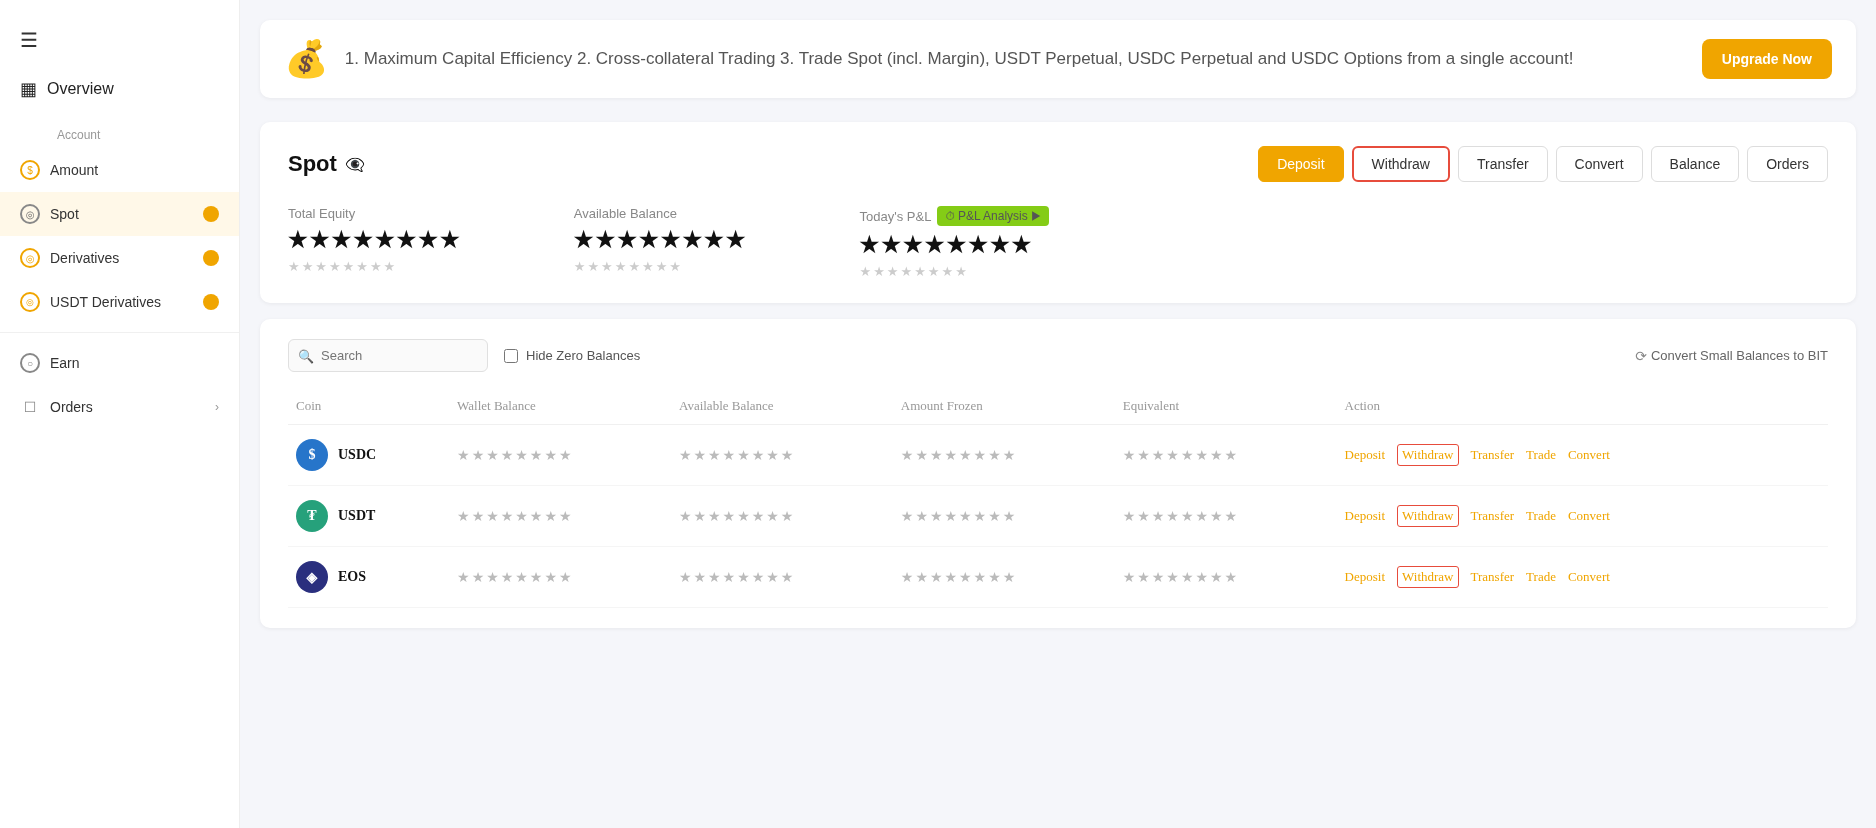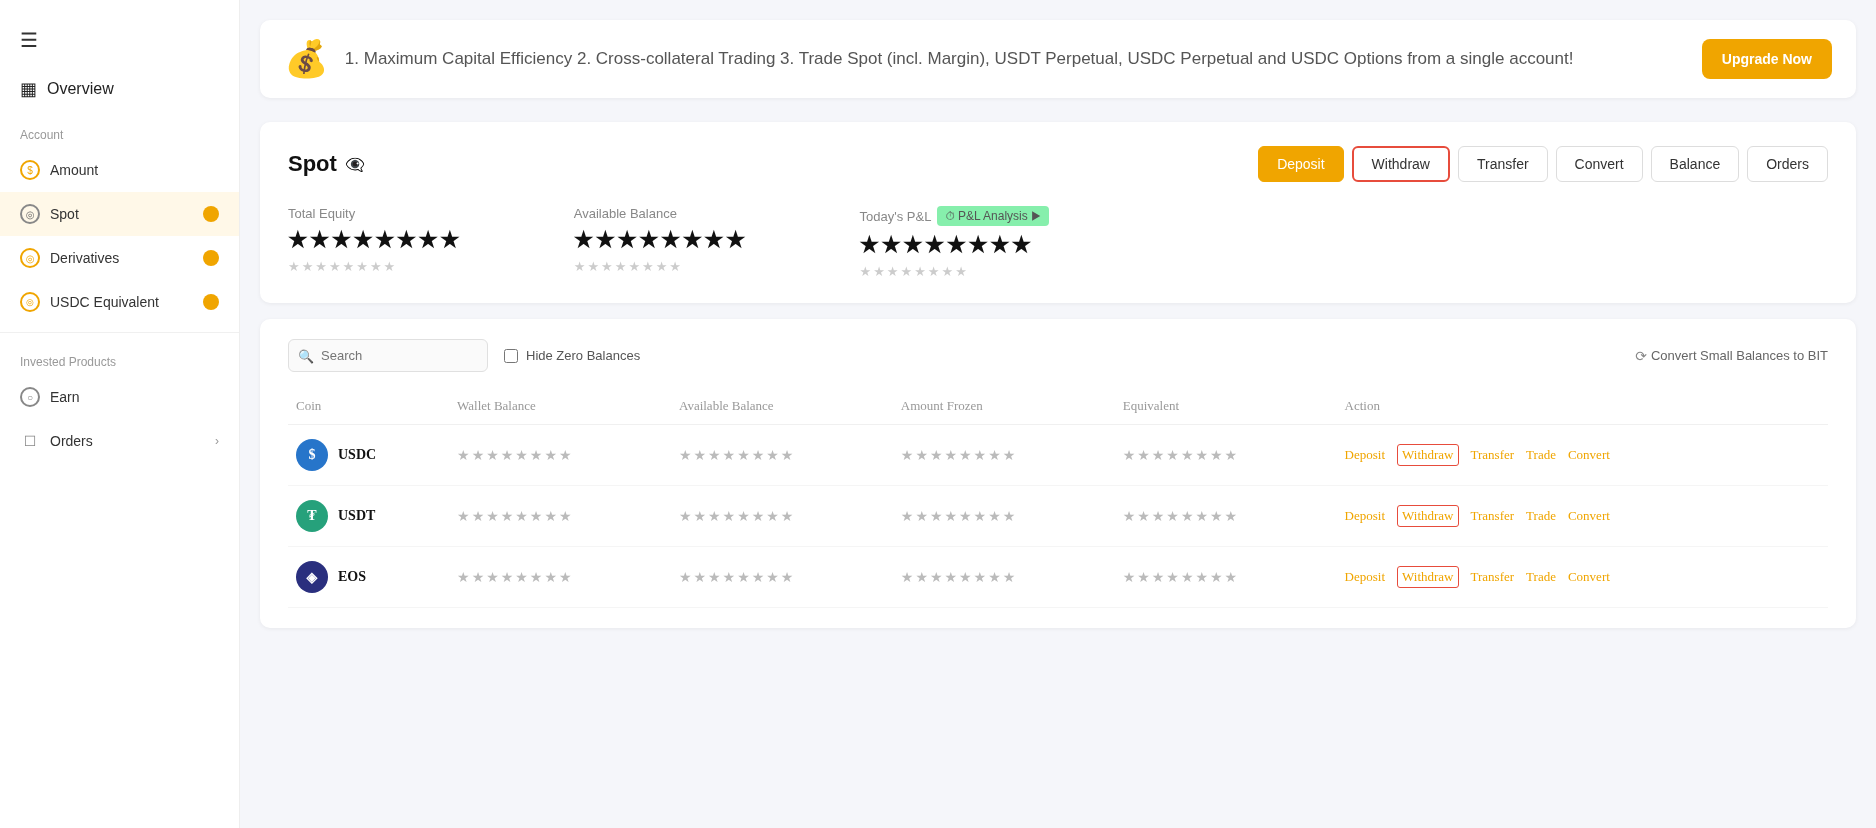--- a/index.html
+++ b/index.html
@@ -2,21 +2,21 @@
 <html><head>
   <meta charset="utf-8">
   <style>
     * { box-sizing: border-box; margin: 0; padding: 0; }
     body { font-family: -apple-system, BlinkMacSystemFont, 'Segoe UI', sans-serif; background: #f5f6fa; display: flex; height: 828px; overflow: hidden; }
 
     
     .sidebar { width: 240px; background: #fff; border-right: 1px solid #eee; display: flex; flex-direction: column; padding: 16px 0; flex-shrink: 0; }
     .sidebar-toggle { padding: 12px 20px; cursor: pointer; font-size: 20px; color: #333; }
     .sidebar-overview { display: flex; align-items: center; gap: 10px; padding: 14px 20px; font-size: 16px; font-weight: 500; color: #222; cursor: pointer; }
-    .sidebar-section-label { padding: 14px 20px 6px; font-size: 12px; color: #999; }
+    .sidebar-section-label { padding: 14px 20px 6px; font-size: 12px; color: #999; margin-left: 37px; }
     .sidebar-item { display: flex; align-items: center; gap: 10px; padding: 12px 20px; font-size: 14px; color: #333; cursor: pointer; position: relative; }
     .sidebar-item.active { background: #fff8e8; color: #333; font-weight: 500; }
     .sidebar-item .orange-dot { position: absolute; right: 20px; width: 16px; height: 16px; border-radius: 50%; background: #f0a500; display: flex; align-items: center; justify-content: center; }
     .sidebar-item .arrow { margin-left: auto; font-size: 12px; color: #999; }
     .sidebar-divider { height: 1px; background: #f0f0f0; margin: 8px 0; }
     .icon-funding { width: 20px; height: 20px; border-radius: 50%; border: 2px solid #f0a500; display: flex; align-items: center; justify-content: center; font-size: 10px; color: #f0a500; }
     .icon-spot { width: 20px; height: 20px; border-radius: 50%; border: 2px solid #666; display: flex; align-items: center; justify-content: center; font-size: 10px; color: #666; }
     .icon-derivatives { width: 20px; height: 20px; border-radius: 50%; border: 2px solid #f0a500; display: flex; align-items: center; justify-content: center; font-size: 10px; color: #f0a500; }
     .icon-usdc { width: 20px; height: 20px; border-radius: 50%; border: 2px solid #f0a500; display: flex; align-items: center; justify-content: center; font-size: 9px; color: #f0a500; }
     .icon-earn { width: 20px; height: 20px; border-radius: 50%; border: 2px solid #888; display: flex; align-items: center; justify-content: center; font-size: 10px; color: #888; }
@@ -40,21 +40,21 @@
     .spot-title-icon { color: #aaa; font-size: 16px; cursor: pointer; }
     .spot-actions { display: flex; gap: 8px; }
     .action-btn { padding: 8px 18px; border-radius: 6px; border: 1px solid #ddd; background: #fff; font-size: 14px; font-weight: 500; cursor: pointer; color: #333; }
     .action-btn.primary { background: #f0a500; border-color: #f0a500; color: #fff; }
     .action-btn.active-outline { border: 2px solid #e74c3c; color: #333; }
     .spot-metrics { display: flex; gap: 112px; }
     .metric { display: flex; flex-direction: column; gap: 6px; }
     .metric-label { font-size: 13px; color: #888; display: flex; align-items: center; gap: 6px; }
     .metric-value { font-size: 22px; font-weight: 700; color: #111; letter-spacing: 2px; }
     .metric-sub { font-size: 13px; color: #ccc; letter-spacing: 2px; }
-    .pnl-link { font-size: 12px; color: #555; background: #86efac; padding: 3px 8px; border-radius: 4px; cursor: pointer; }
+    .pnl-link { font-size: 12px; color: #555; background: #84cc16; padding: 3px 8px; border-radius: 4px; cursor: pointer; }
 
     
     .table-section { background: #fff; border-radius: 10px; padding: 20px 28px; box-shadow: 0 1px 4px rgba(0,0,0,0.06); }
     .table-controls { display: flex; align-items: center; gap: 16px; margin-bottom: 16px; justify-content: space-between; }
     .search-wrap { position: relative; }
     .search-wrap input { padding: 8px 12px 8px 32px; border: 1px solid #e0e0e0; border-radius: 6px; font-size: 13px; width: 200px; color: #333; outline: none; background: #fafafa; }
     .search-icon { position: absolute; left: 10px; top: 50%; transform: translateY(-50%); color: #aaa; font-size: 13px; }
     .hide-zero { display: flex; align-items: center; gap: 8px; font-size: 13px; color: #555; cursor: pointer; }
     .hide-zero input { width: 14px; height: 14px; cursor: pointer; }
     .convert-small { font-size: 13px; color: #666; display: flex; align-items: center; gap: 4px; cursor: pointer; }
@@ -98,27 +98,26 @@
   </div>
 
   <div class="sidebar-item">
     <div class="icon-derivatives">◎</div>
     <span>Derivatives</span>
     <div class="orange-dot"></div>
   </div>
 
   <div class="sidebar-item">
     <div class="icon-usdc">◎</div>
-    <span>USDC Equivalent</span>
+    <span>USDT Derivatives</span>
     <div class="orange-dot"></div>
   </div>
 
   <div class="sidebar-divider"></div>
 
-  <div class="sidebar-section-label">Invested Products</div>
 
   <div class="sidebar-item">
     <div class="icon-earn">○</div>
     <span>Earn</span>
   </div>
 
   <div class="sidebar-item">
     <div class="icon-orders">☐</div>
     <span>Orders</span>
     <span class="arrow">›</span>

